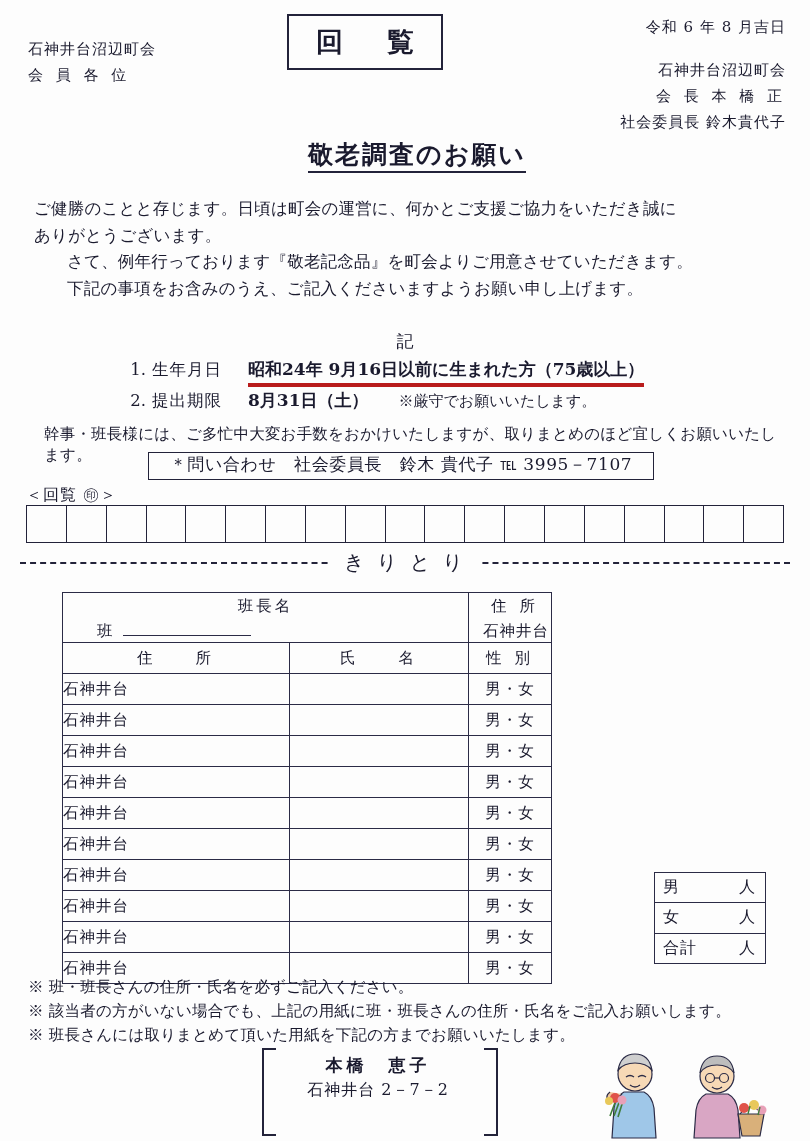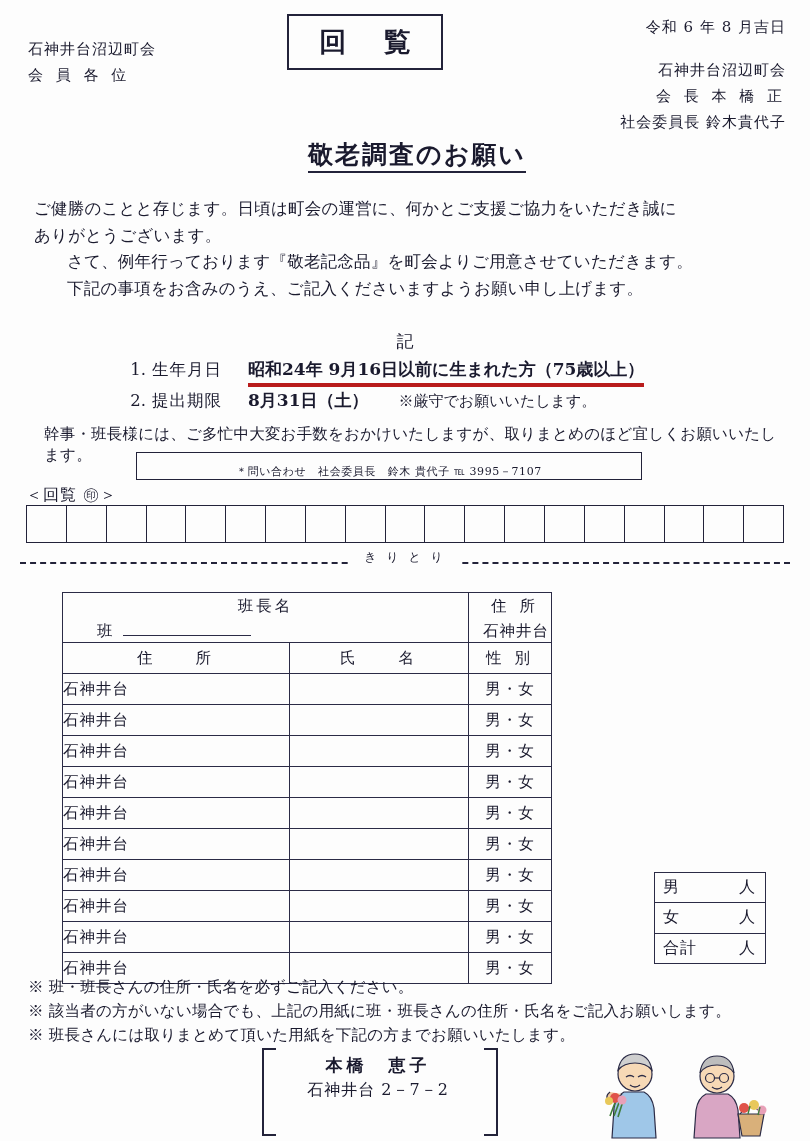--- a/index.html
+++ b/index.html
@@ -39,20 +39,21 @@
     border: 2px solid #23233a;
     display: flex;
     align-items: center;
     justify-content: center;
   }
   .kairan-box span {
     font-size: 27px;
     letter-spacing: 14px;
     text-indent: 14px;
     font-weight: 600;
+    font-family: Liberation Mono, monospace;
   }
 
   .hdr-date {
     position: absolute;
     right: 24px;
     top: 18px;
     font-size: 15px;
     letter-spacing: 1px;
   }
   .hdr-right {
@@ -125,29 +126,29 @@
     left: 44px;
     right: 24px;
     top: 424px;
     font-size: 15.5px;
     letter-spacing: 0.2px;
   }
 
   
   .inquiry {
     position: absolute;
-    left: 136px;
+    left: 148px;
     top: 452px;
     width: 504px;
     height: 26px;
     border: 1.5px solid #23233a;
     display: flex;
-    align-items: flex-end;
+    align-items: flex-start;
     justify-content: center;
-    font-size: 11px;
+    font-size: 17px;
     letter-spacing: 0.6px;
   }
 
   
   .kairan-label {
     position: absolute;
     left: 26px;
     top: 485px;
     font-size: 16px;
     letter-spacing: 1px;
@@ -174,21 +175,21 @@
     left: 20px;
     right: 20px;
     top: 562px;
     border-top: 2px dashed #23233a;
   }
   .cut-text {
     position: absolute;
     left: 0; right: 0;
     top: 549px;
     text-align: center;
-    font-size: 12px;
+    font-size: 20px;
     letter-spacing: 3px;
   }
   .cut-text span {
     background: #fdfdfd;
     padding: 0 14px;
   }
 
   
   .form-table {
     position: absolute;

